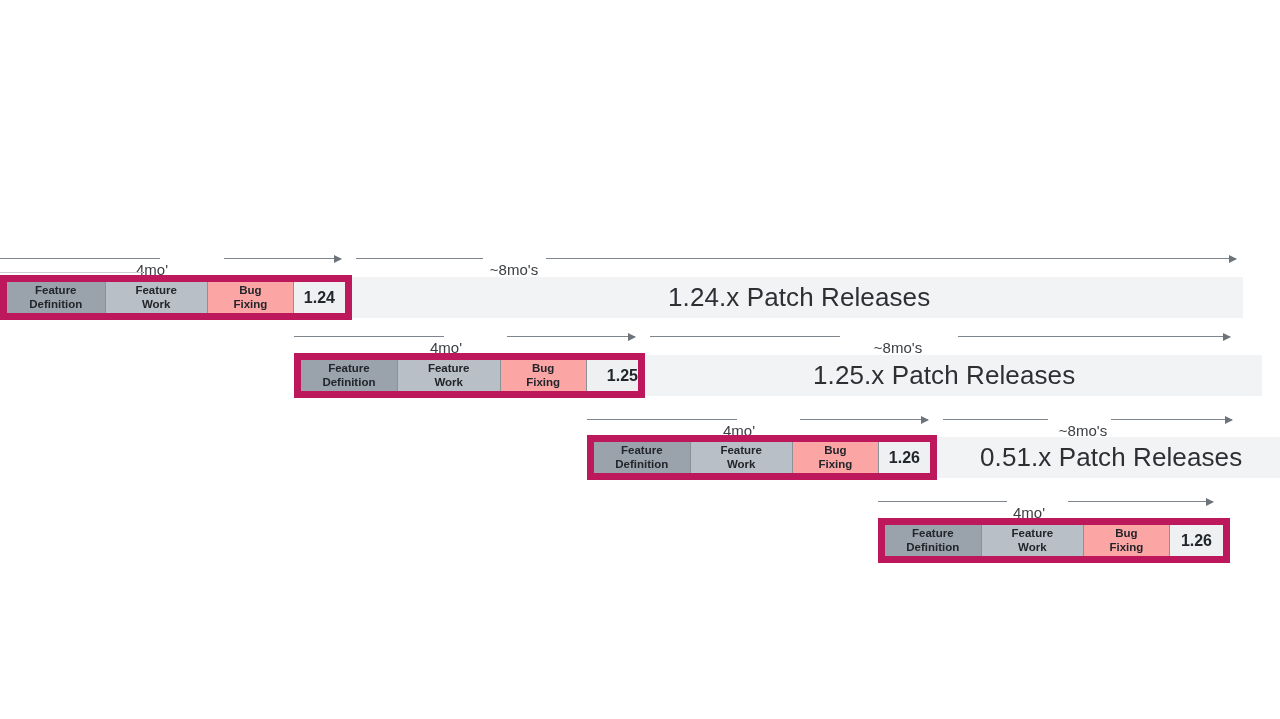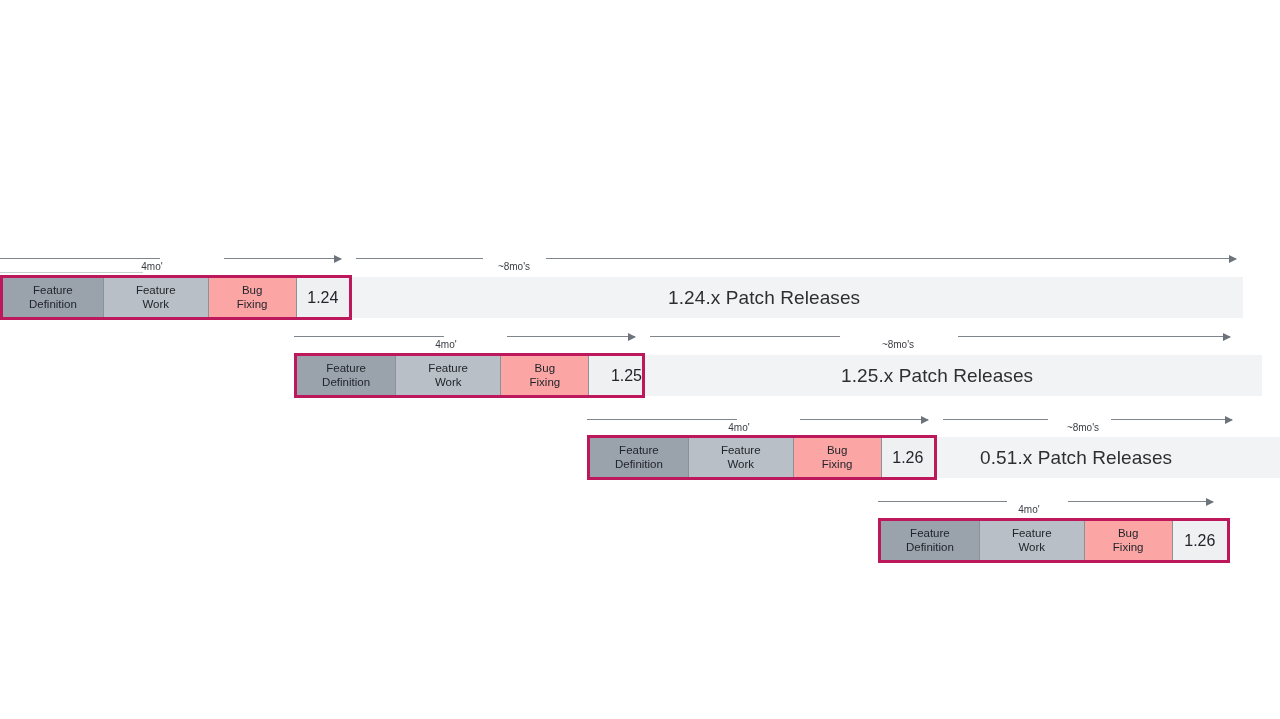--- a/index.html
+++ b/index.html
@@ -33,34 +33,35 @@
   
   .patch-band {
     position: absolute;
     background: #f2f3f5;
     display: flex;
     align-items: center;
     justify-content: center;
     box-sizing: border-box;
   }
   .patch-label {
-    font-size: 19px;
+    font-size: 26px;
     color: #2d2f33;
     letter-spacing: 0.1px;
     white-space: nowrap;
     font-family: "Liberation Sans", sans-serif;
   }
 
   
   .phase-bar {
     position: absolute;
     display: flex;
     box-sizing: border-box;
-    border: 3px solid #be185d;
+    border: 7px solid #be185d;
     height: 45px;
+    font-weight: bold;
   }
   .cell {
     box-sizing: border-box;
     display: flex;
     flex-direction: column;
     align-items: center;
     justify-content: center;
     border-right: 1px solid #8b9199;
     font-size: 11.5px;
     line-height: 13.5px;
@@ -93,21 +94,21 @@
     top: -3.5px;
     width: 0;
     height: 0;
     border-left: 8px solid #6d737b;
     border-top: 4px solid transparent;
     border-bottom: 4px solid transparent;
   }
   .dim .dim-text {
     position: absolute;
     top: 2px;
-    font-size: 10px;
+    font-size: 15px;
     color: #3a3d42;
     white-space: nowrap;
     text-align: center;
     font-family: "Liberation Sans", sans-serif;
   }
   .dim .dim-text.below {
     top: 9px;
   }
 
   
@@ -169,21 +170,21 @@
       <div class="dim-text below" style="left:126px; width:52px;">4mo'</div>
     </div>
 
     <div class="dim" style="left:650px; top:330px; width:580px;">
       <div class="seg" style="left:0px; width:190px;"></div>
       <div class="seg right-arrow" style="left:308px; width:272px;"></div>
       <div class="dim-text below" style="left:215px; width:66px;">~8mo's</div>
     </div>
 
     <div class="patch-band" style="left:294px; top:355px; width:968px; height:41px;">
-      <span class="patch-label" style="position:absolute; left:547px;">1.25.x Patch Releases</span>
+      <span class="patch-label" style="position:absolute; left:519px;">1.25.x Patch Releases</span>
     </div>
 
     <div class="phase-bar" style="left:294px; top:353px; width:351px;">
       <div class="cell c-def" style="width:100px;">
         <span>Feature</span>
         <span>Definition</span>
       </div>
       <div class="cell c-work" style="width:106px;">
         <span>Feature</span>
         <span>Work</span>

